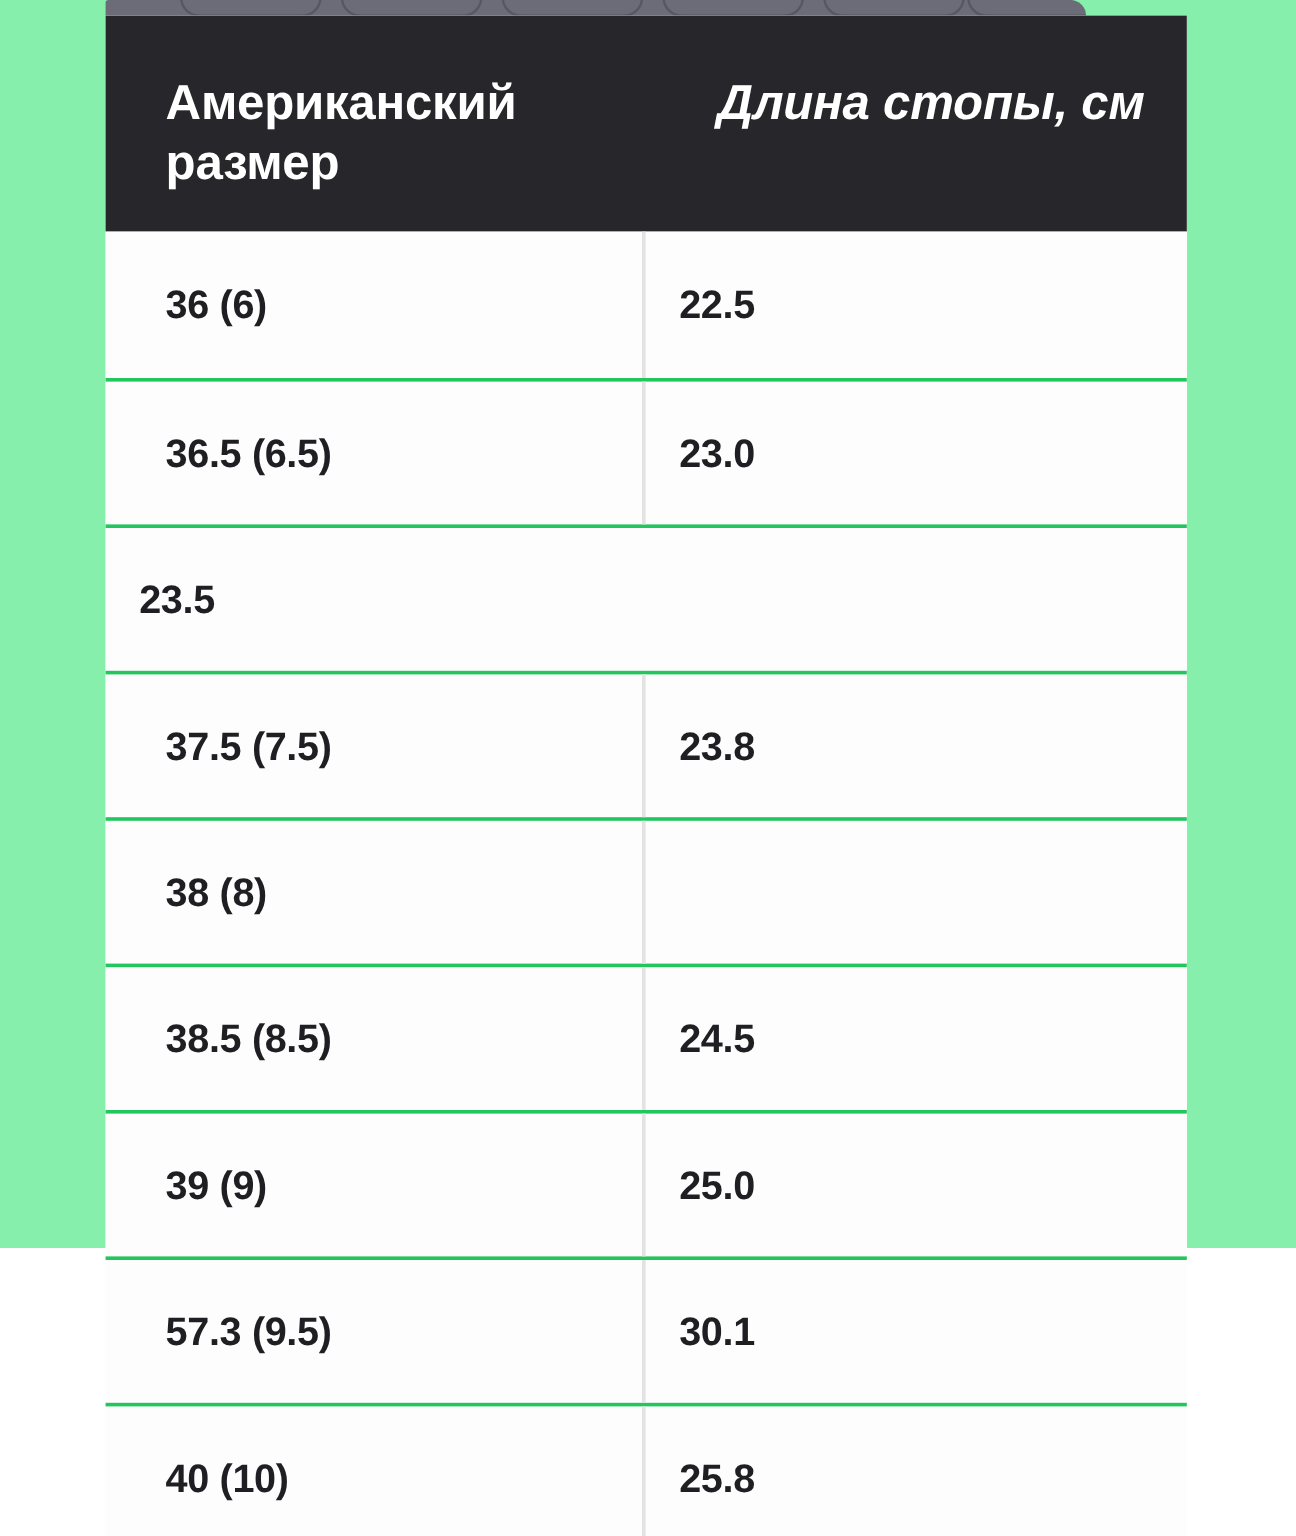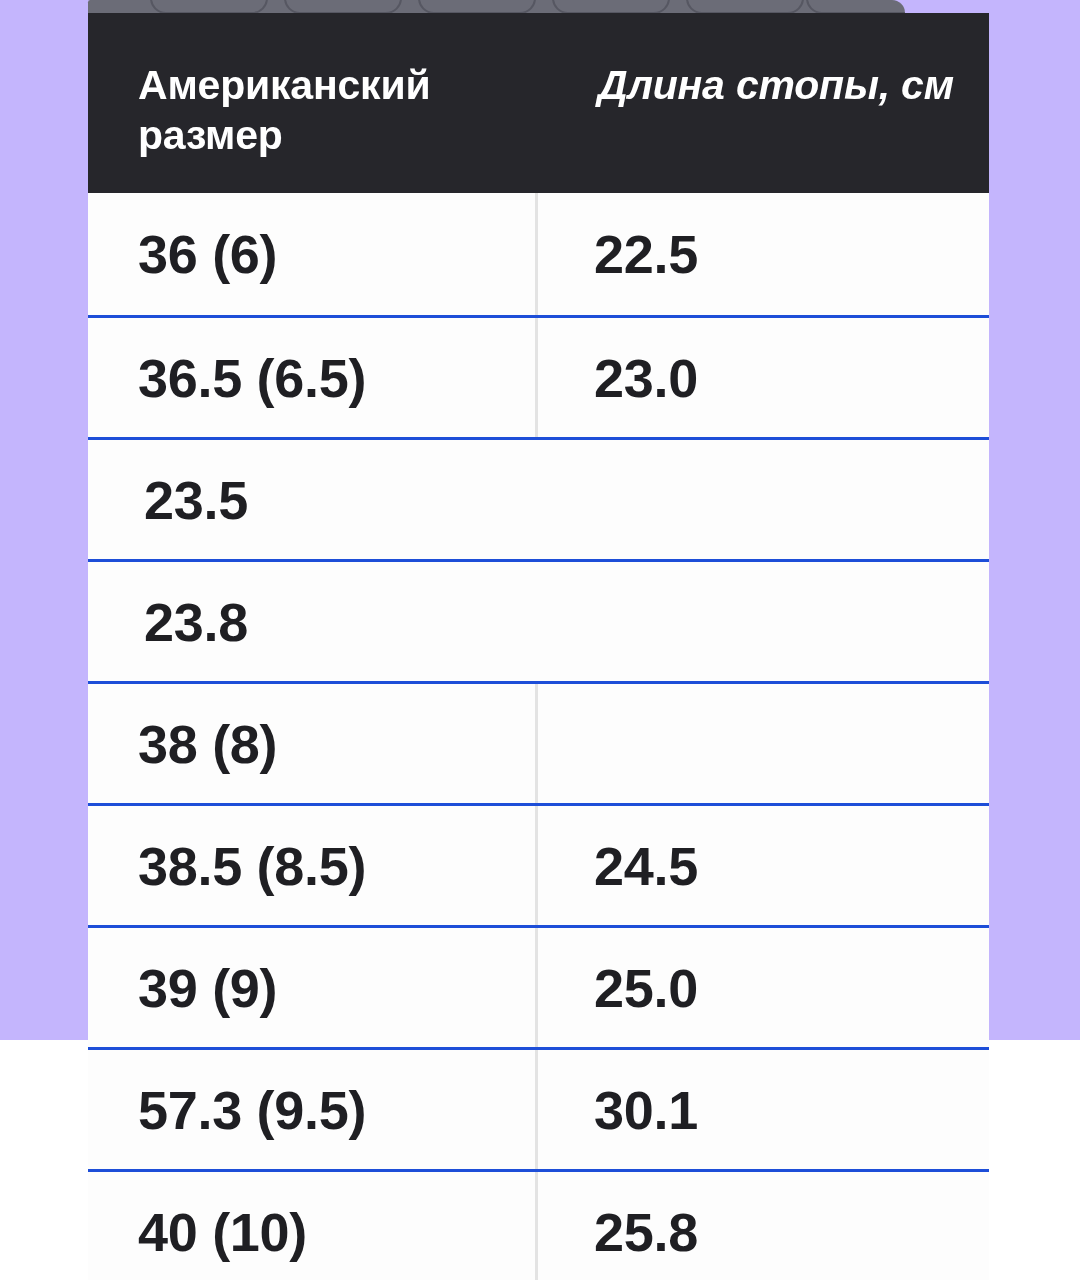--- a/index.html
+++ b/index.html
@@ -12,21 +12,21 @@
     height: 1280px;
     overflow: hidden;
     font-family: "Liberation Sans", sans-serif;
     -webkit-font-smoothing: antialiased;
   }
 
   #page {
     position: relative;
     width: 1080px;
     height: 1040px;
-    background: #c4b5fd;
+    background: #86efac;
   }
 
   
   .top-strip {
     position: absolute;
     left: 88px;
     top: 0;
     width: 817px;
     height: 13px;
     background: #6b6c77;
@@ -75,42 +75,42 @@
     letter-spacing: -0.2px;
   }
   .th.col-a { width: 450px; }
   .th.col-b { width: 451px; padding-left: 60px; font-style: italic; }
 
   .tbody { background: #fdfdfd; }
 
   .tr {
     display: flex;
     height: 122px;
-    border-top: 3px solid #1d4ed8;
+    border-top: 3px solid #22c55e;
     box-sizing: border-box;
   }
   .tr.first { border-top: none; }
 
   .td {
     box-sizing: border-box;
     display: flex;
     align-items: center;
-    font-size: 54px;
+    font-size: 33px;
     font-weight: bold;
     color: #1f1f23;
     letter-spacing: -0.3px;
   }
   .td.col-a {
     width: 450px;
     padding-left: 50px;
     border-right: 3px solid #e3e3e3;
   }
   .td.col-b {
     width: 451px;
-    padding-left: 56px;
+    padding-left: 28px;
   }
 </style>
 </head>
 <body>
 
 <div id="page">
 
   <div class="top-strip">
     <div class="ghost-arc a1"></div>
     <div class="ghost-arc a2"></div>
@@ -137,20 +137,21 @@
       <div class="tr">
         <div class="td col-a">36.5 (6.5)</div>
         <div class="td col-b">23.0</div>
       </div>
 
       <div class="tr">
         <div class="td col-b">23.5</div>
       </div>
 
       <div class="tr">
+        <div class="td col-a">37.5 (7.5)</div>
         <div class="td col-b">23.8</div>
       </div>
 
       <div class="tr">
         <div class="td col-a">38 (8)</div>
       </div>
 
       <div class="tr">
         <div class="td col-a">38.5 (8.5)</div>
         <div class="td col-b">24.5</div>

